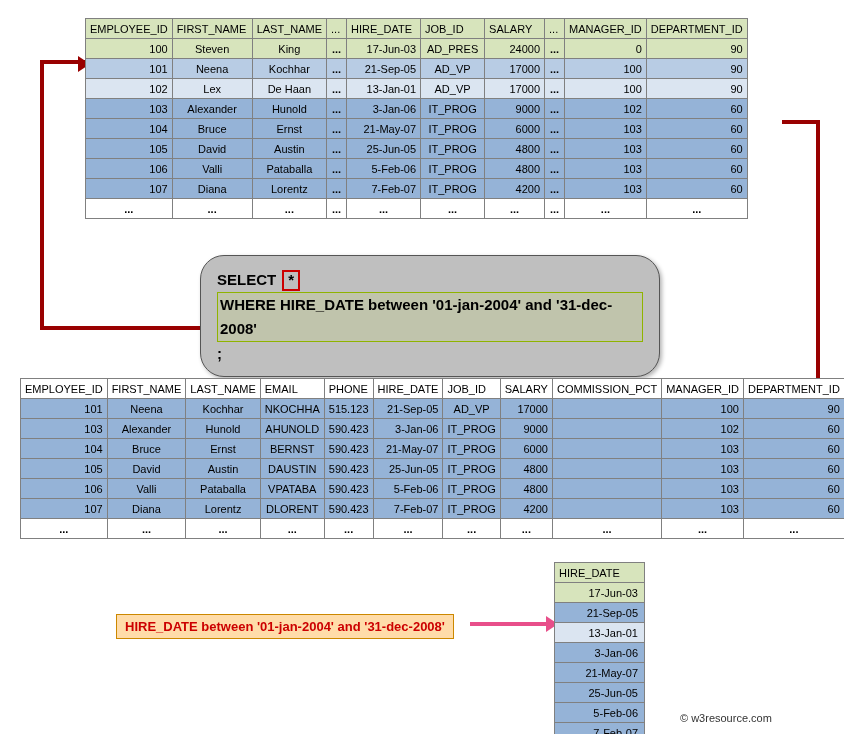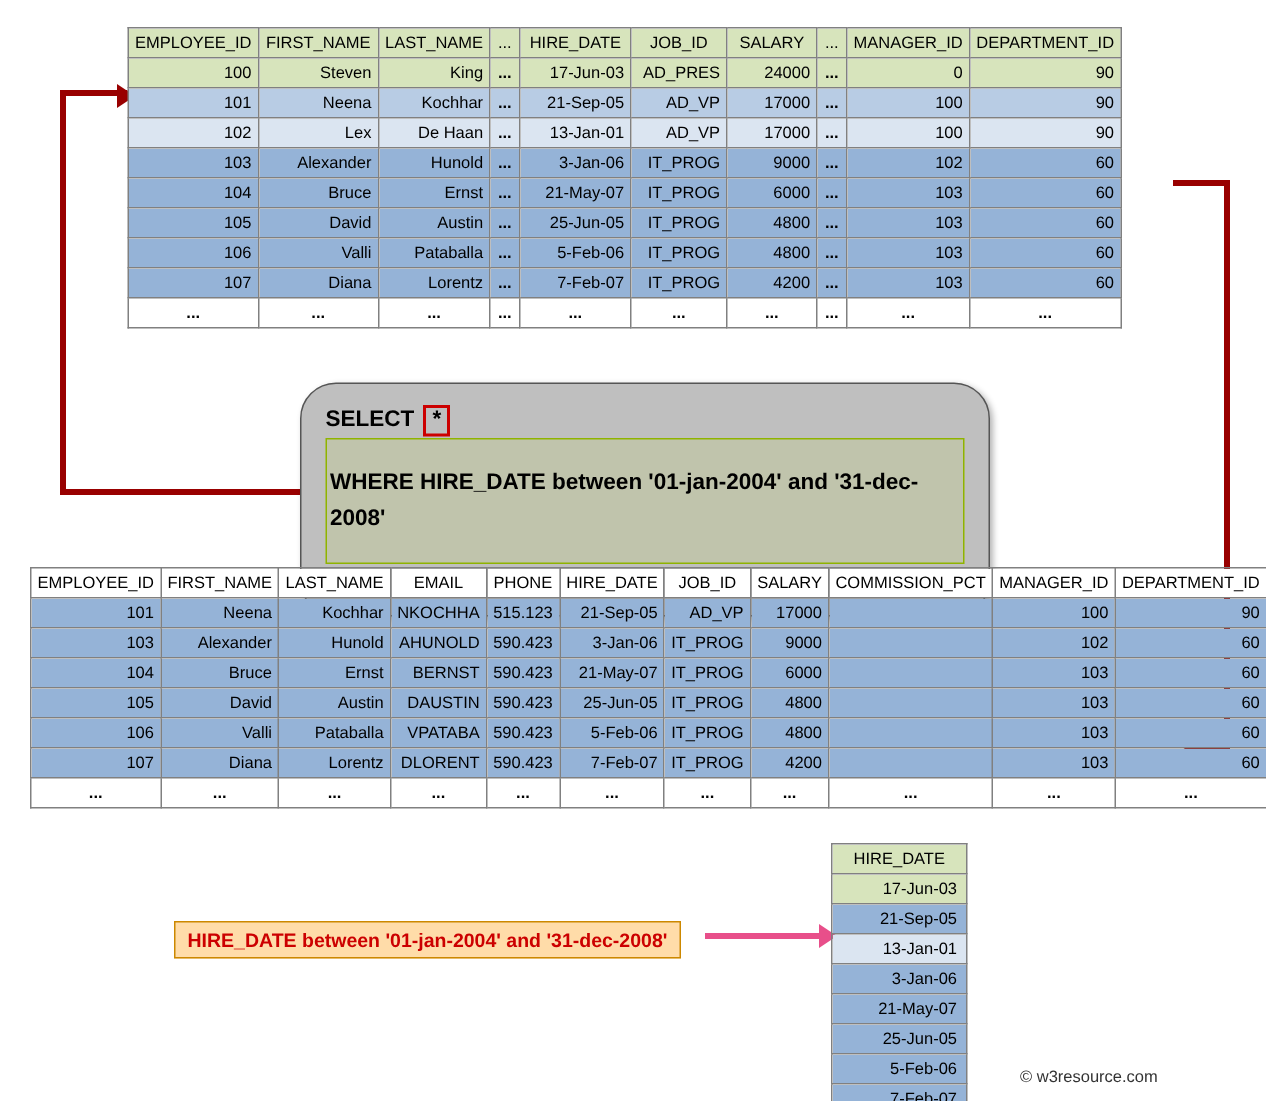--- a/index.html
+++ b/index.html
@@ -19,25 +19,25 @@
   }
   th, td {
     border: 1px solid #808080;
     padding: 2px 4px;
     height: 20px;
     white-space: nowrap;
     overflow: hidden;
   }
   th {
     font-weight: normal;
-    text-align: center;
+    text-align: left;
     background: #fff;
   }
   .num { text-align: right; }
-  .txt { text-align: right; margin-top: 24px; }
+  .txt { text-align: center; margin-top: 24px; }
   .dash { text-align: center; font-weight: bold; }
 
   
   #table1 { position: absolute; left: 85px; top: 18px; }
   #table1 th { background: #d7e4bc; }
   #table1 tr.r0 td { background: #d7e4bc; }
   #table1 tr.r1 td { background: #b8cce4; }
   #table1 tr.r2 td { background: #dbe5f1; }
   #table1 tr.r3 td, 
   #table1 tr.r4 td,
@@ -67,21 +67,21 @@
     display: inline-block;
     border: 2px solid #cc0000;
     padding: 0 4px;
     margin-left: 2px;
     line-height: 1.1;
   }
   .sql-bubble .where-line {
     display: inline-block;
     border: 1px solid #8fb300;
     background: rgba(200,220,100,0.2);
-    padding: 17px 2px;
+    padding: 0 2px;
   }
 
   
   #table2 { position: absolute; left: 20px; top: 378px; }
   #table2 th { background: #fff; }
   #table2 tr.d td { background: #95b3d7; }
   #table2 tr.blank td { background: #fff; }
 
   
   .cond-box {

